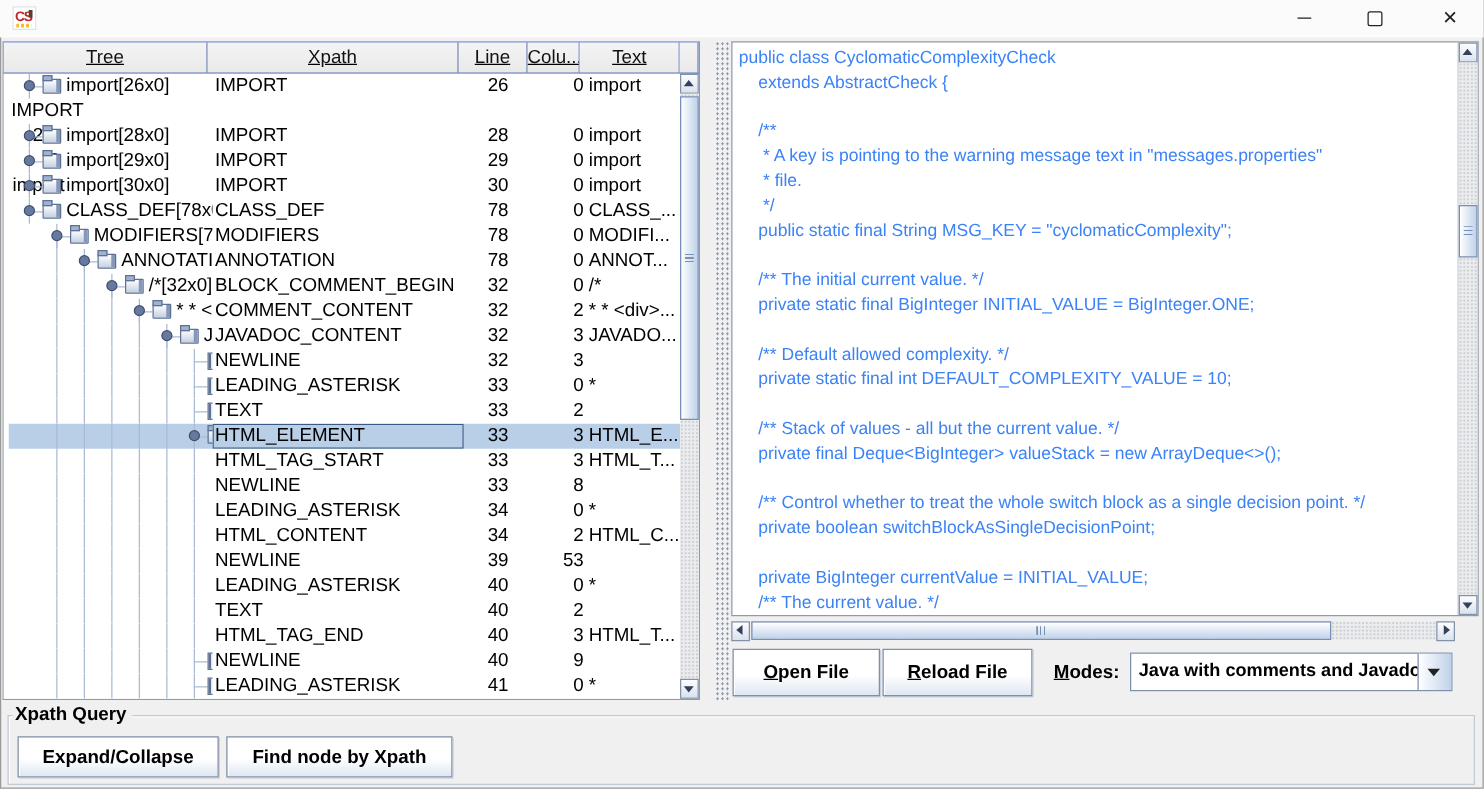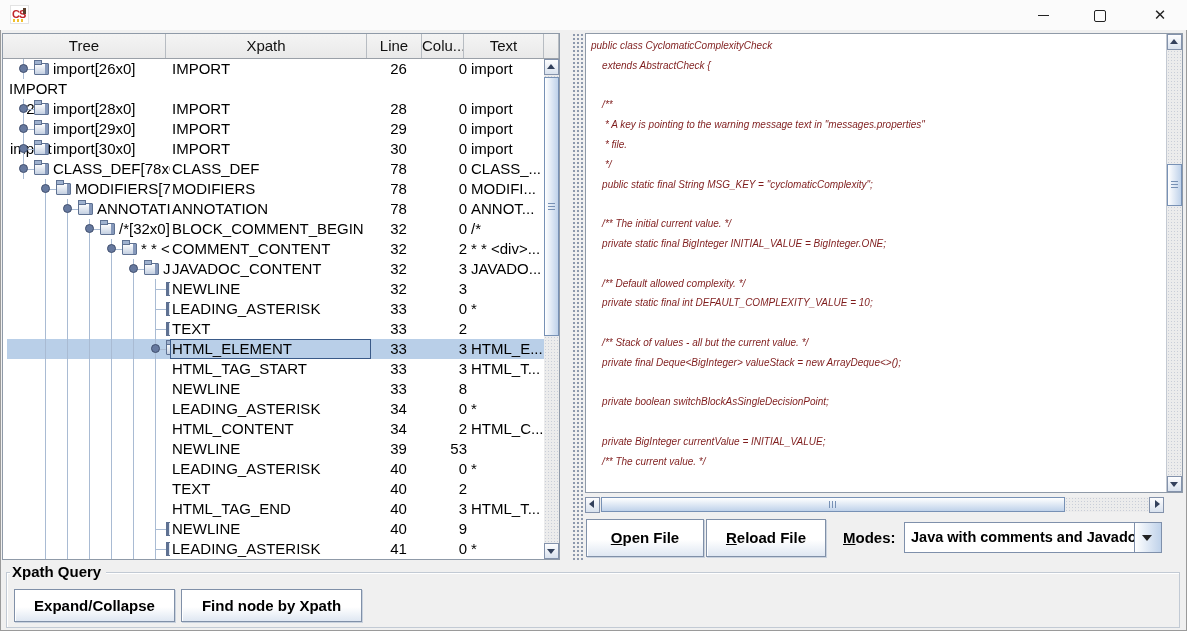--- a/index.html
+++ b/index.html
@@ -19,21 +19,21 @@
   .win-title{position:absolute;left:38px;top:7px;font-size:15px;color:#000;white-space:nowrap;}
   .winbtn{position:absolute;top:0;width:46px;height:30px;text-align:center;line-height:30px;color:#222;}
   .winbtn .bar{display:inline-block;width:11px;height:1px;background:#222;vertical-align:middle;}
   .winbtn .box{display:inline-block;width:10px;height:10px;border:1px solid #222;border-radius:2px;vertical-align:middle;}
   .winbtn.close{font-size:15px;}
 
   
   .treetable{position:absolute;left:2px;top:33px;width:558px;height:527px;background:#fff;
              border:1px solid #8f9aa8;box-sizing:border-box;}
   .tt-header{position:absolute;left:0;top:0;height:25px;width:556px;display:flex;
-             background:#1d4ed8;border-bottom:1px solid #9aa0a8;box-sizing:border-box;}
+             background:#1d4ed8;border-bottom:1px solid #9aa0a8;box-sizing:border-box;text-decoration:underline;}
   .hcell{box-sizing:border-box;border-right:1px solid #b7bcc2;font-size:15px;color:#111;
          text-align:center;line-height:23px;overflow:hidden;white-space:nowrap;background:linear-gradient(180deg,#f4f4f4,#e9e9e9);}
   .tt-body{position:absolute;left:0;top:25px;width:541px;height:500px;overflow:hidden;background:#fff;}
   .row{position:absolute;left:4px;width:541px;height:20px;display:flex;}
   .row.selected{background:#b9cfe8;}
   .cell{box-sizing:border-box;font-size:15px;line-height:20px;white-space:nowrap;overflow:hidden;color:#000;}
   .c-tree{width:163px;position:relative;flex:none;}
   .c-type{width:201px;padding-left:2px;flex:none;position:relative;}
   .c-line{width:55px;text-align:center;flex:none;}
   .c-col{width:42px;text-align:right;padding-right:1px;flex:none;}
@@ -78,21 +78,21 @@
   .tree-vsb .sb-mid{position:absolute;left:0;top:16px;width:15px;height:468px;}
 
   
   .divider{position:absolute;left:572px;top:33px;width:11px;height:527px;background-color:#f0f0f0;
           background-image:radial-gradient(#8d99ad 0.8px,transparent 0.9px);background-size:4px 4px;}
 
   
   .code-wrap{position:absolute;left:585px;top:33px;width:598px;height:460px;border:1px solid #8f9aa8;
           box-sizing:border-box;background:#fff;display:flex;}
   .code-area{width:581px;overflow:hidden;padding:2px 0 0 5px;box-sizing:border-box;}
-  .code-line{font-size:10px;line-height:19.8px;white-space:pre;color:#7f1d1d;font-style:italic;}
+  .code-line{font-size:14px;line-height:19.8px;white-space:pre;color:#3b82f6;}
   .code-vsb{position:relative;width:15px;border-left:1px solid #c3c9d2;box-sizing:content-box;}
   .code-vsb .sb-mid{position:absolute;left:0;top:16px;width:15px;height:426px;}
   .code-hsb{position:absolute;left:585px;top:497px;width:579px;height:15px;}
   .code-hsb .sb-mid{position:absolute;left:15px;top:0;width:549px;height:15px;}
 
   
   .btn{position:absolute;box-sizing:border-box;background:linear-gradient(180deg,#ffffff 55%,#dfe7f2);
        border:1px solid #8090a8;box-shadow:1px 1px 0 #c9d2de, inset 1px 1px 0 #ffffff;
        font-size:15px;font-weight:bold;color:#000;text-align:center;cursor:default;}
   #open-file{left:586px;top:519px;width:118px;height:38px;line-height:36px;}
@@ -533,20 +533,21 @@
       <div class="code-line">&nbsp;</div>
       <div class="code-line">    /** The initial current value. */</div>
       <div class="code-line">    private static final BigInteger INITIAL_VALUE = BigInteger.ONE;</div>
       <div class="code-line">&nbsp;</div>
       <div class="code-line">    /** Default allowed complexity. */</div>
       <div class="code-line">    private static final int DEFAULT_COMPLEXITY_VALUE = 10;</div>
       <div class="code-line">&nbsp;</div>
       <div class="code-line">    /** Stack of values - all but the current value. */</div>
       <div class="code-line">    private final Deque&lt;BigInteger&gt; valueStack = new ArrayDeque&lt;&gt;();</div>
       <div class="code-line">&nbsp;</div>
+      <div class="code-line">    /** Control whether to treat the whole switch block as a single decision point. */</div>
       <div class="code-line">    private boolean switchBlockAsSingleDecisionPoint;</div>
       <div class="code-line">&nbsp;</div>
       <div class="code-line">    private BigInteger currentValue = INITIAL_VALUE;</div>
       <div class="code-line">    /** The current value. */</div>
     </div>
   <div class="code-vsb">
     <div class="sb-btn up" style="left:0;top:0;"></div>
     <div class="sb-mid sb-track">
       <div class="thumb-v" style="top:114px;height:42px;"></div>
     </div>

